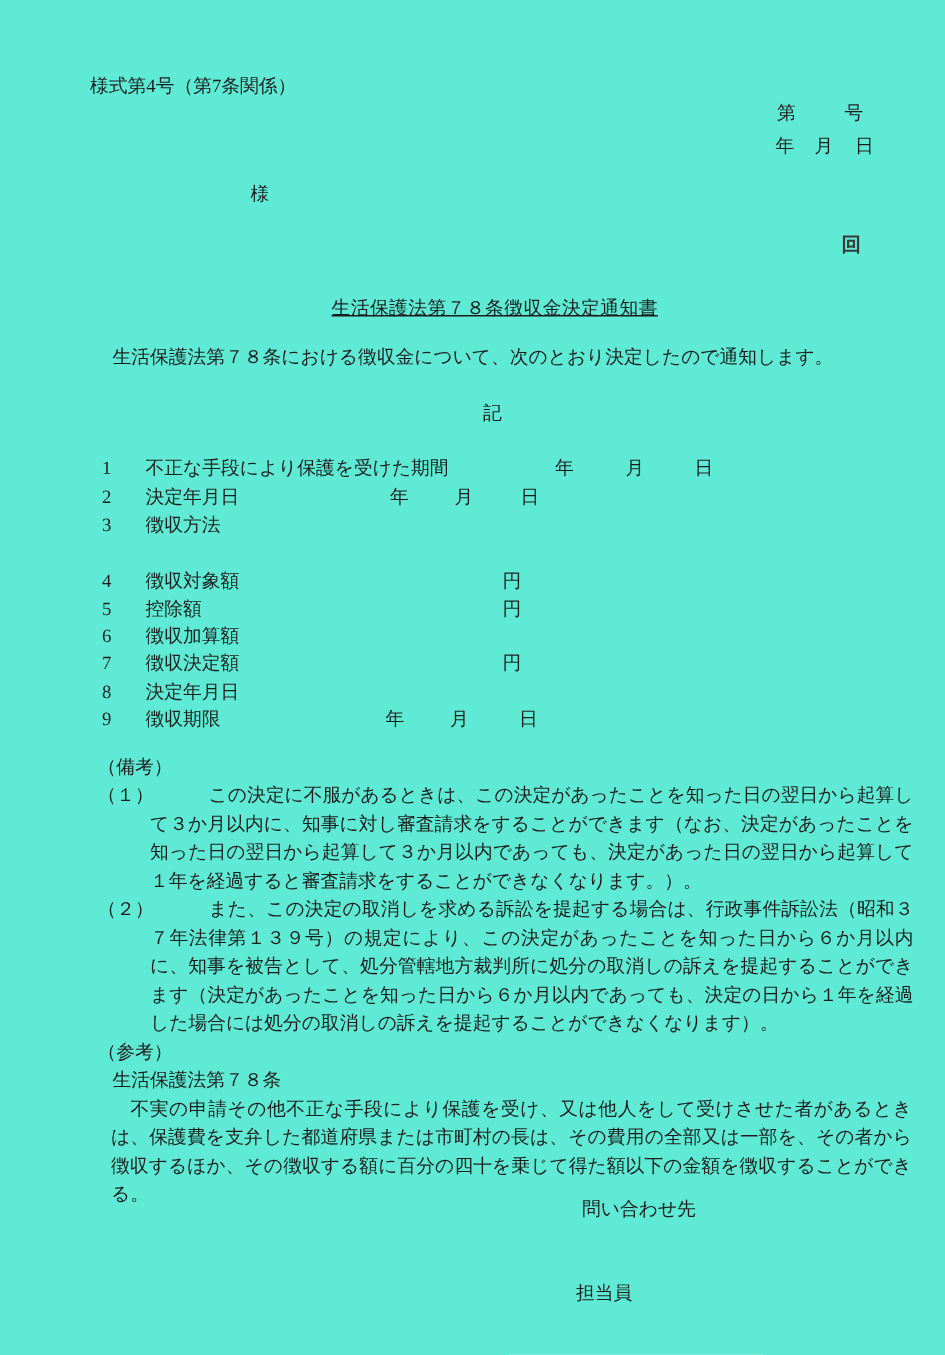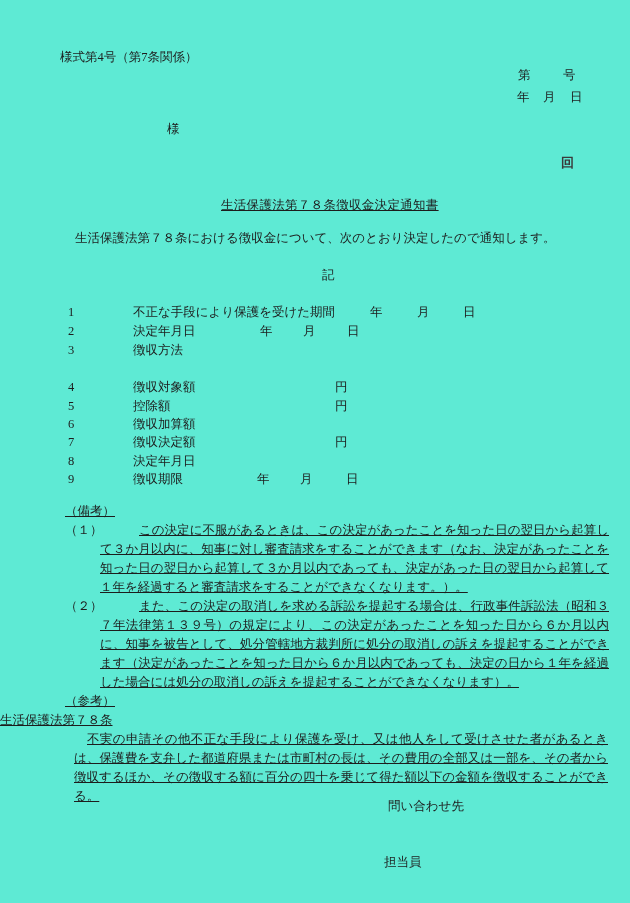--- a/index.html
+++ b/index.html
@@ -13,33 +13,33 @@
     height:903px;
     background:#5eead4;
     color:#1d1d1d;
     font-size:12.5px;
     line-height:19px;
     overflow:hidden;
   }
   .abs{position:absolute;white-space:nowrap;}
   .row{position:absolute;left:0;top:0;width:630px;height:19px;}
   .row .no{position:absolute;left:68px;}
-  .row .lbl{position:absolute;left:97px;margin-left:36px;}
+  .row .lbl{position:absolute;left:97px;}
   .row .unit{position:absolute;}
   .title{letter-spacing:0.3px;text-decoration:underline;}
   .seal{
     display:inline-block;
     font-size:13px;
     line-height:14px;
     color:#3a3a3a;
     font-weight:bold;
   }
-  .notes{position:absolute;left:0;top:502px;width:518px;text-decoration:underline;}
+  .notes{position:absolute;left:0;top:502px;width:518px;}
   .notes-heading,.ref-heading{margin-left:65px;}
-  .ref-title{}
+  .ref-title{margin-left:75px;}
   .note-para{
     position:relative;
     margin-left:100px;
     width:509px;
     text-indent:39px;
     text-align:justify;
   }
   .note-label{
     position:absolute;
     left:-35px;

